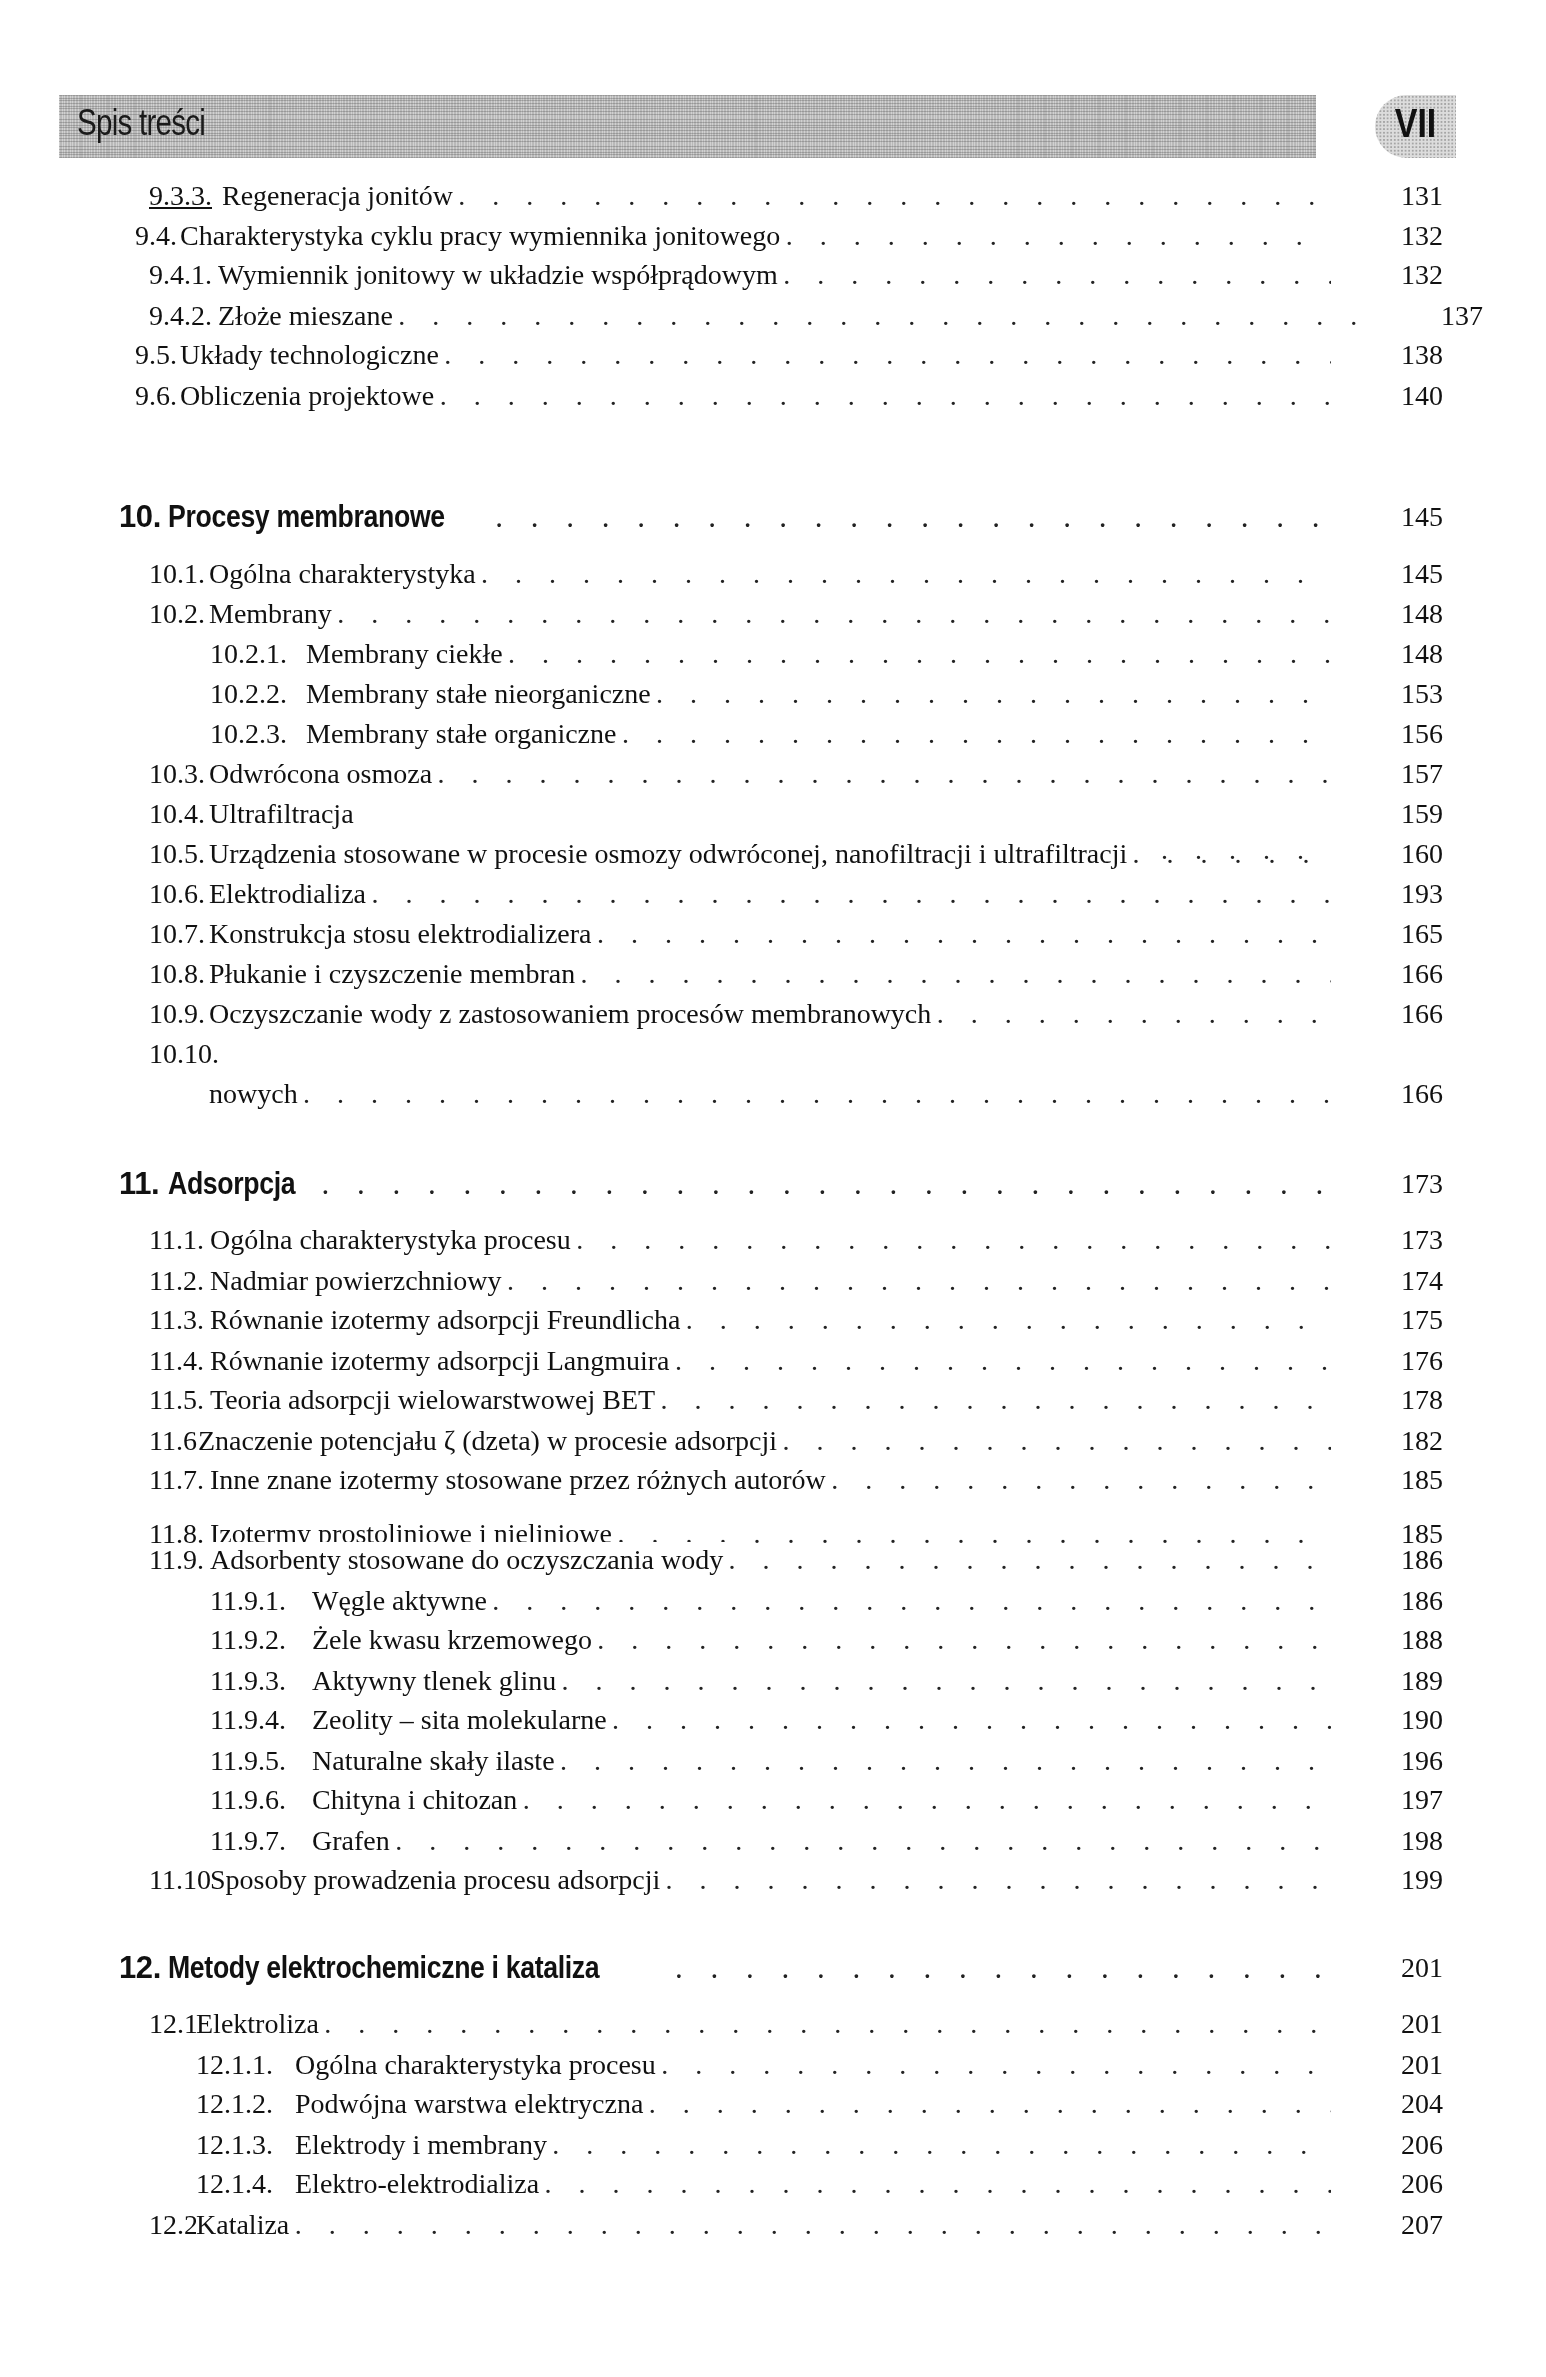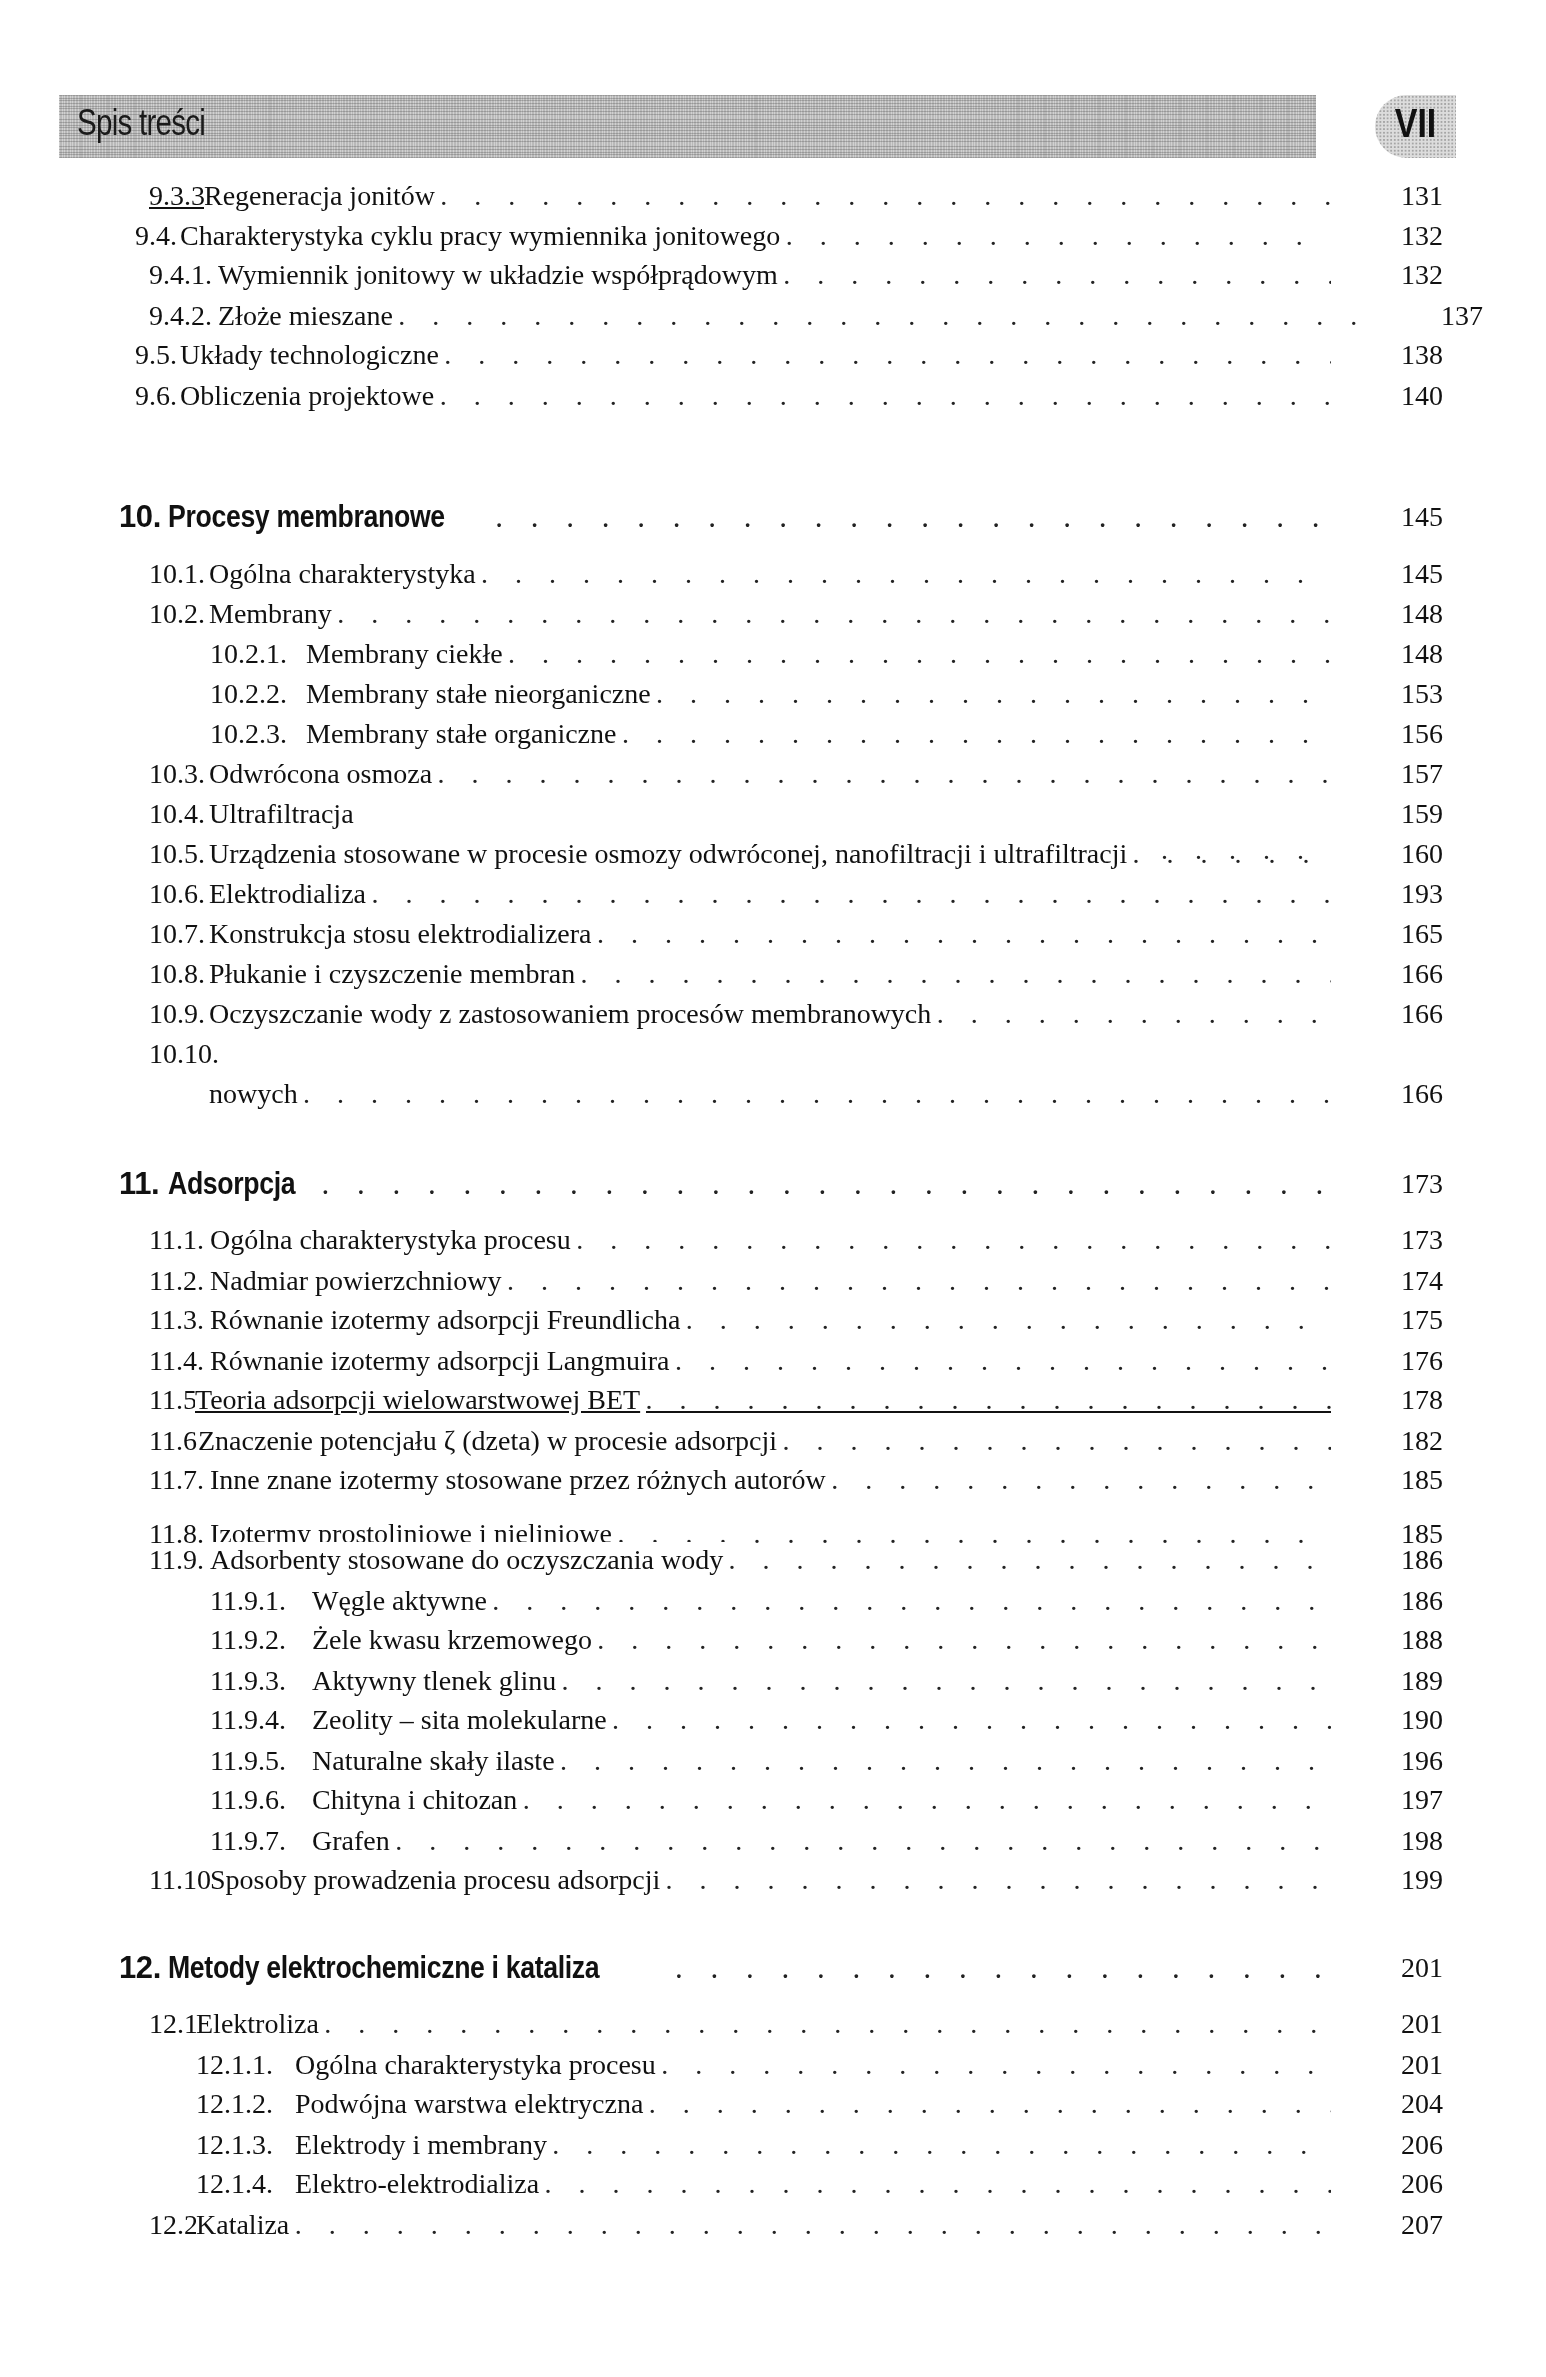--- a/index.html
+++ b/index.html
@@ -52,21 +52,21 @@
 <body>
 
 <div class="header-band"></div>
 <div class="header-title">Spis treści</div>
 <div class="header-page-box"></div>
 <div class="header-page-number">VII</div>
 
 <div class="toc" id="toc">
     <div class="toc-row" style="top: 178px;">
       <span class="num" style="left: 149px; text-decoration: underline;">9.3.3.</span>
-      <span class="title-wrap" style="left: 204px; text-align: center;">
+      <span class="title-wrap" style="left: 222px; text-align: center;">
         <span class="title">Regeneracja jonitów</span>
         <span class="leader">. . . . . . . . . . . . . . . . . . . . . . . . . . . . . . . . . . . . . . . . . . . . . . . . . . . . . . . . . . . . . . . . . . . . . . . .</span>
       </span>
       <span class="page">131</span>
     </div>
     <div class="toc-row" style="top: 218px;">
       <span class="num" style="left: 135px;">9.4.</span>
       <span class="title-wrap" style="left: 180px;">
         <span class="title">Charakterystyka cyklu pracy wymiennika jonitowego</span>
         <span class="leader">. . . . . . . . . . . . . . . . . . . . . . . . . . . . . . . . . . . . . . . . . . . . . . . . . . . . . . . . . . . . . . . . . . . . . . . .</span>
@@ -255,21 +255,21 @@
     <div class="toc-row" style="top: 1343px;">
       <span class="num" style="left: 149px;">11.4.</span>
       <span class="title-wrap" style="left: 210px;">
         <span class="title">Równanie izotermy adsorpcji Langmuira</span>
         <span class="leader">. . . . . . . . . . . . . . . . . . . . . . . . . . . . . . . . . . . . . . . . . . . . . . . . . . . . . . . . . . . . . . . . . . . . . . . .</span>
       </span>
       <span class="page">176</span>
     </div>
     <div class="toc-row" style="top: 1382px;">
       <span class="num" style="left: 149px;">11.5.</span>
-      <span class="title-wrap" style="left: 195px; text-decoration: underline;">
+      <span class="title-wrap" style="left: 210px;">
         <span class="title">Teoria adsorpcji wielowarstwowej BET</span>
         <span class="leader">. . . . . . . . . . . . . . . . . . . . . . . . . . . . . . . . . . . . . . . . . . . . . . . . . . . . . . . . . . . . . . . . . . . . . . . .</span>
       </span>
       <span class="page">178</span>
     </div>
     <div class="toc-row" style="top: 1423px;">
       <span class="num" style="left: 149px;">11.6.</span>
       <span class="title-wrap" style="left: 198px;">
         <span class="title">Znaczenie potencjału ζ (dzeta) w procesie adsorpcji</span>
         <span class="leader">. . . . . . . . . . . . . . . . . . . . . . . . . . . . . . . . . . . . . . . . . . . . . . . . . . . . . . . . . . . . . . . . . . . . . . . .</span>

